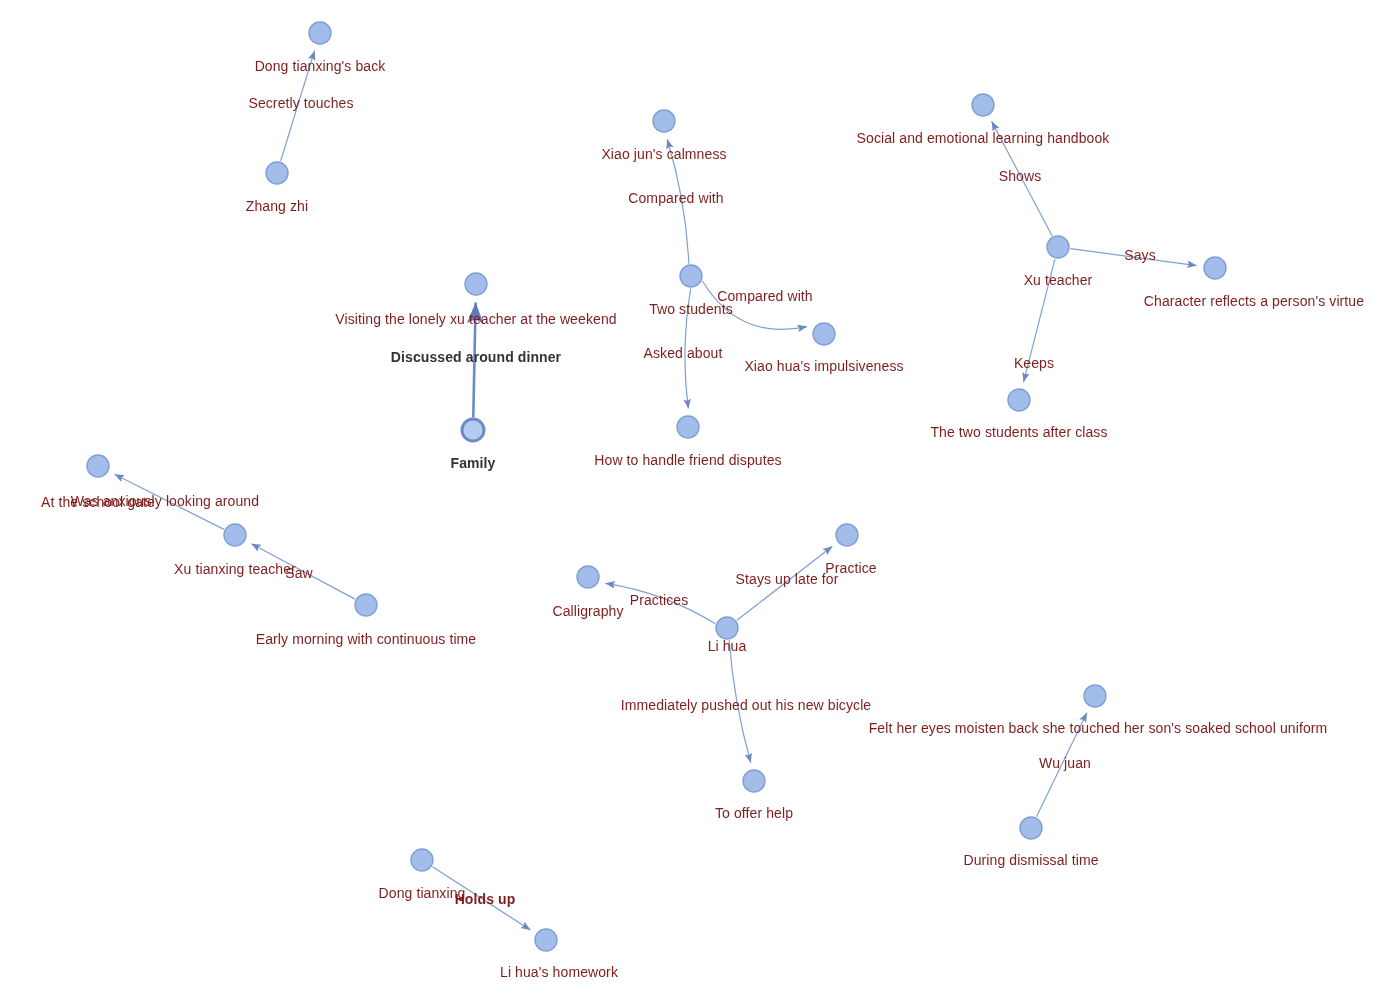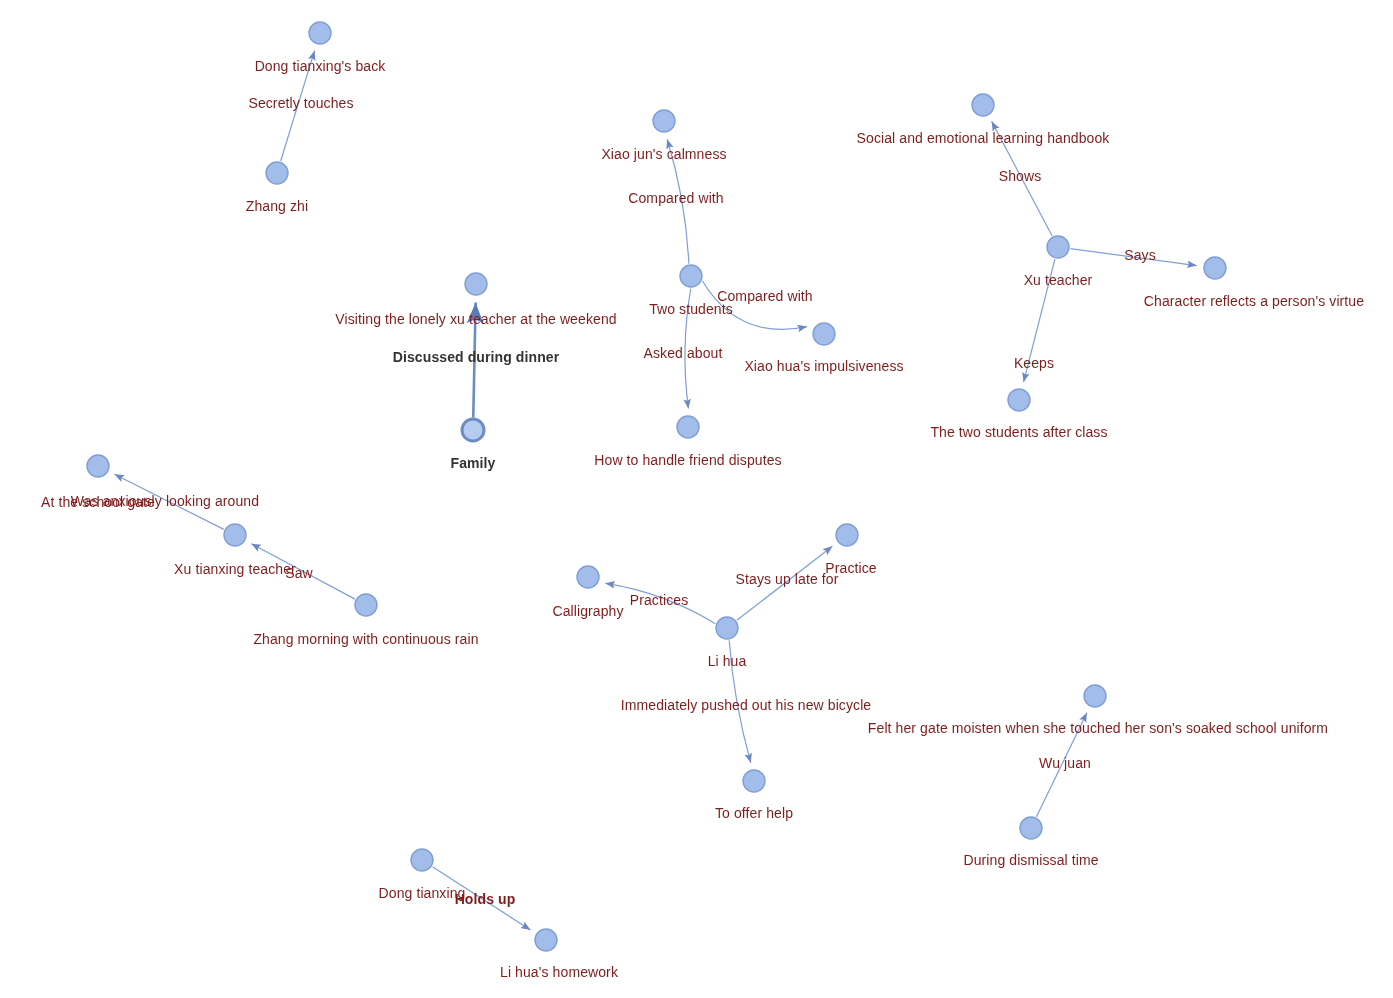--- a/index.html
+++ b/index.html
@@ -109,27 +109,27 @@
       </g>
   </svg>
   <div id="label-layer">
       <div class="edge-label" style="left: 301px; top: 103px;">Secretly touches</div>
       <div class="edge-label" style="left: 676px; top: 198px;">Compared with</div>
       <div class="edge-label" style="left: 765px; top: 296px;">Compared with</div>
       <div class="edge-label" style="left: 683px; top: 353px;">Asked about</div>
       <div class="edge-label" style="left: 1020px; top: 176px;">Shows</div>
       <div class="edge-label" style="left: 1140px; top: 255px;">Says</div>
       <div class="edge-label" style="left: 1034px; top: 323px; margin-top: 40px;">Keeps</div>
-      <div class="edge-label emphasis" style="left: 476px; top: 357px;">Discussed during dinner</div>
+      <div class="edge-label emphasis" style="left: 476px; top: 357px;">Discussed around dinner</div>
       <div class="edge-label" style="left: 165px; top: 501px;">Was anxiously looking around</div>
       <div class="edge-label" style="left: 299px; top: 573px;">Saw</div>
       <div class="edge-label" style="left: 659px; top: 600px;">Practices</div>
       <div class="edge-label" style="left: 787px; top: 579px;">Stays up late for</div>
       <div class="edge-label" style="left: 746px; top: 705px;">Immediately pushed out his new bicycle</div>
-      <div class="edge-label" style="left: 1098px; top: 728px;">Felt her gate moisten when she touched her son's soaked school uniform</div>
+      <div class="edge-label" style="left: 1098px; top: 728px;">Felt her eyes moisten back she touched her son's soaked school uniform</div>
       <div class="edge-label" style="left: 485px; top: 899px; font-weight: bold;">Holds up</div>
       <div class="node-hit" style="left: 320px; top: 33px;"></div>
       <div class="node-label" style="left: 320px; top: 66px;">Dong tianxing's back</div>
       <div class="node-hit" style="left: 277px; top: 173px;"></div>
       <div class="node-label" style="left: 277px; top: 206px;">Zhang zhi</div>
       <div class="node-hit" style="left: 664px; top: 121px;"></div>
       <div class="node-label" style="left: 664px; top: 154px;">Xiao jun's calmness</div>
       <div class="node-hit" style="left: 691px; top: 276px;"></div>
       <div class="node-label" style="left: 691px; top: 309px;">Two students</div>
       <div class="node-hit" style="left: 824px; top: 334px;"></div>
@@ -146,27 +146,27 @@
       <div class="node-label" style="left: 1019px; top: 432px;">The two students after class</div>
       <div class="node-hit" style="left: 476px; top: 284px;"></div>
       <div class="node-label" style="left: 476px; top: 319px;">Visiting the lonely xu teacher at the weekend</div>
       <div class="node-hit" style="left: 473px; top: 430px;"></div>
       <div class="node-label emphasis" style="left: 473px; top: 463px;">Family</div>
       <div class="node-hit" style="left: 98px; top: 466px;"></div>
       <div class="node-label" style="left: 98px; top: 502px;">At the school gate</div>
       <div class="node-hit" style="left: 235px; top: 535px;"></div>
       <div class="node-label" style="left: 235px; top: 569px;">Xu tianxing teacher</div>
       <div class="node-hit" style="left: 366px; top: 605px;"></div>
-      <div class="node-label" style="left: 366px; top: 639px;">Zhang morning with continuous rain</div>
+      <div class="node-label" style="left: 366px; top: 639px;">Early morning with continuous time</div>
       <div class="node-hit" style="left: 588px; top: 577px;"></div>
       <div class="node-label" style="left: 588px; top: 611px;">Calligraphy</div>
       <div class="node-hit" style="left: 847px; top: 535px;"></div>
       <div class="node-label" style="left: 851px; top: 568px;">Practice</div>
       <div class="node-hit" style="left: 727px; top: 628px;"></div>
-      <div class="node-label" style="left: 727px; top: 661px;">Li hua</div>
+      <div class="node-label" style="left: 727px; top: 646px;">Li hua</div>
       <div class="node-hit" style="left: 754px; top: 781px;"></div>
       <div class="node-label" style="left: 754px; top: 813px;">To offer help</div>
       <div class="node-hit" style="left: 1095px; top: 696px;"></div>
       <div class="node-label" style="left: 1065px; top: 763px;">Wu juan</div>
       <div class="node-hit" style="left: 1031px; top: 828px;"></div>
       <div class="node-label" style="left: 1031px; top: 860px;">During dismissal time</div>
       <div class="node-hit" style="left: 422px; top: 860px;"></div>
       <div class="node-label" style="left: 422px; top: 893px; text-align: center;">Dong tianxing</div>
       <div class="node-hit" style="left: 546px; top: 940px;"></div>
       <div class="node-label" style="left: 559px; top: 972px;">Li hua's homework</div>

